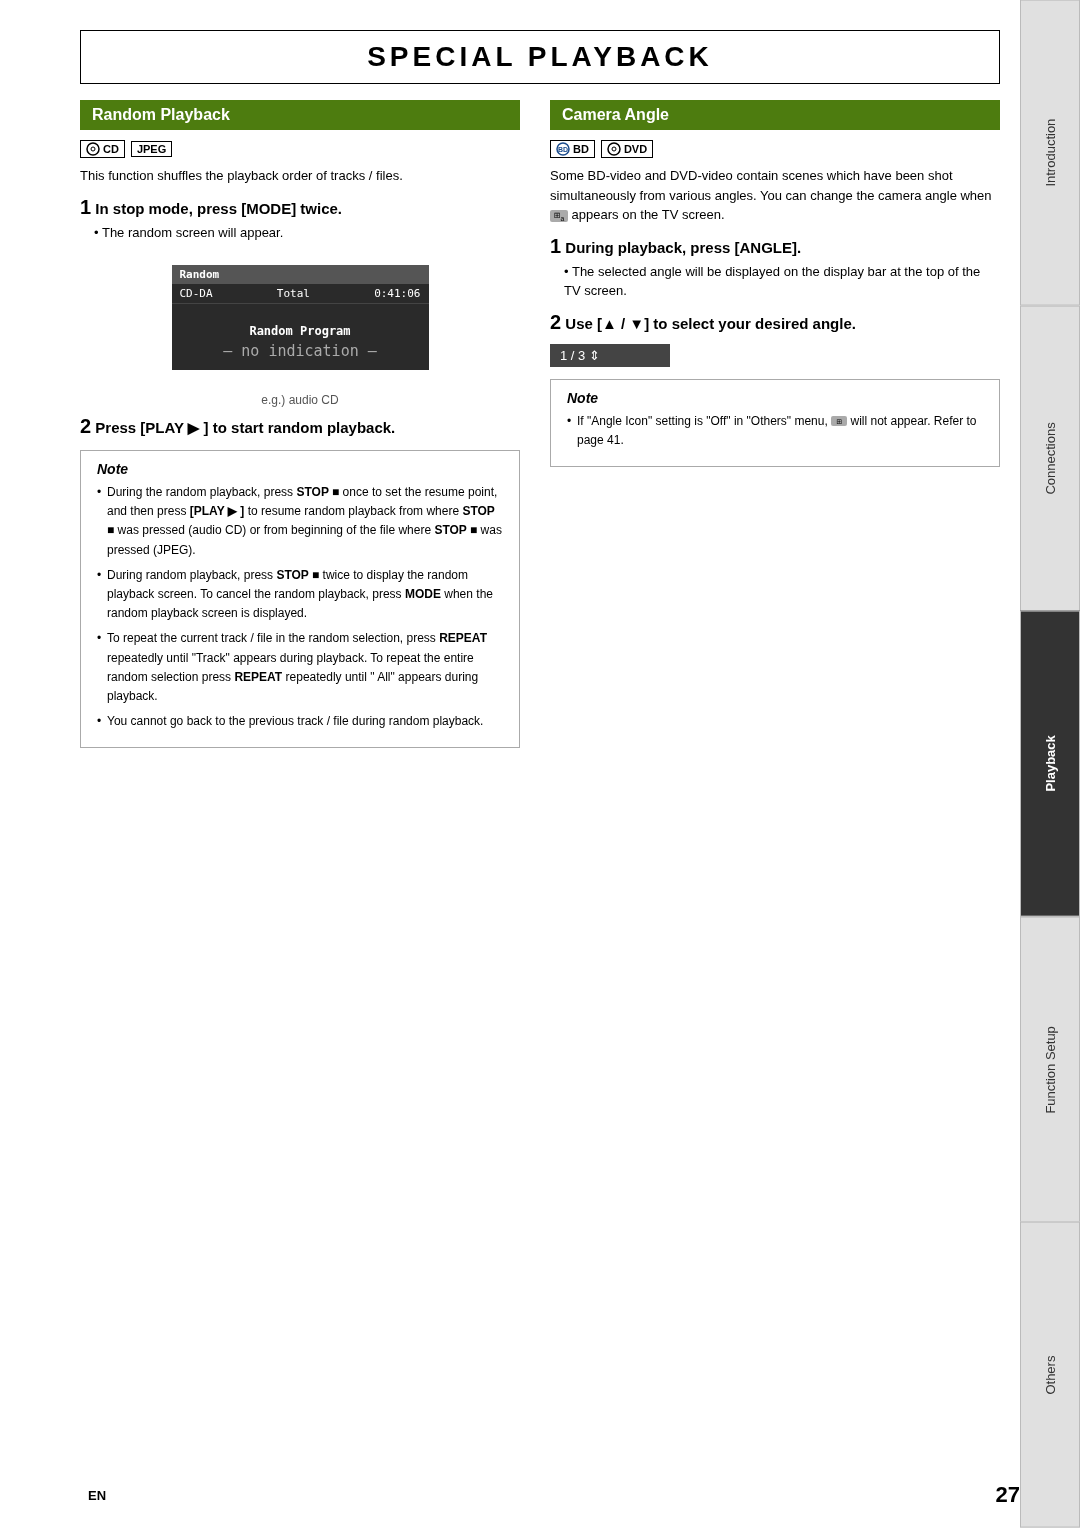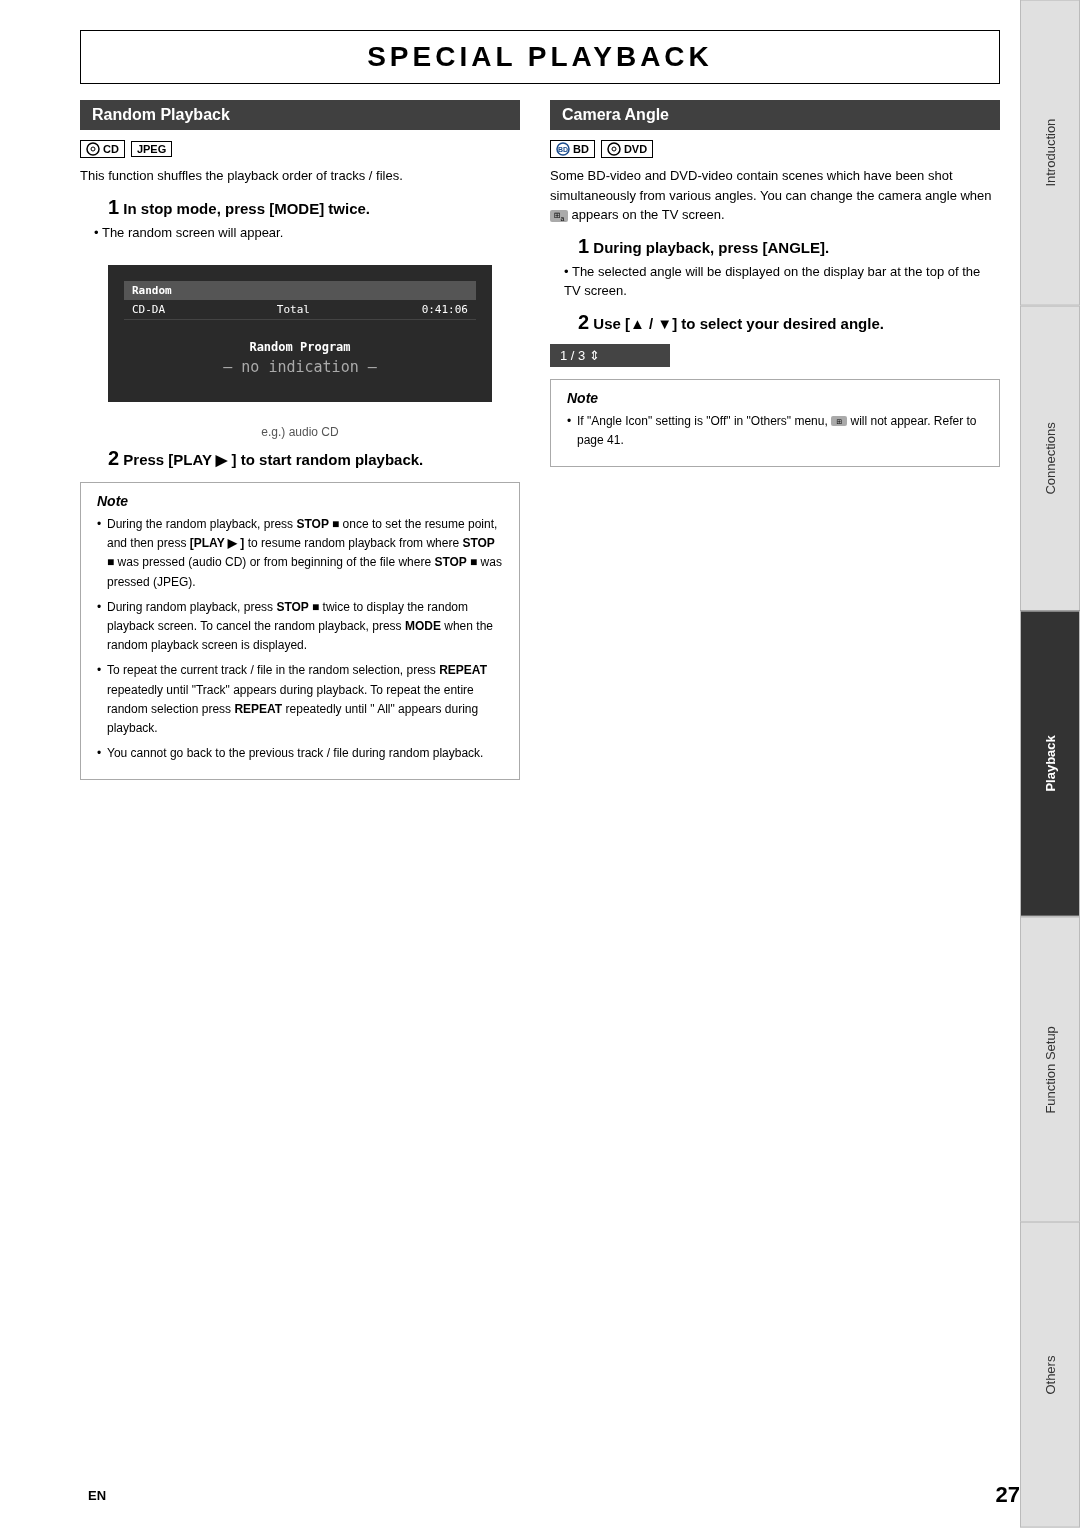--- a/index.html
+++ b/index.html
@@ -46,21 +46,21 @@
     }
 
     
     .right-col {
       width: 460px;
       padding-left: 10px;
     }
 
     
     .section-header {
-      background: #404040;
+      background: #4d7c0f;
       color: #fff;
       padding: 6px 12px;
       font-size: 16px;
       font-weight: bold;
       margin-bottom: 10px;
     }
 
     
     .media-badges {
       display: flex;
@@ -106,43 +106,42 @@
     }
 
     
     .step {
       margin-bottom: 10px;
     }
     .step-title {
       font-size: 15px;
       font-weight: bold;
       margin-bottom: 4px;
-      margin-left: 28px;
     }
     .step-num {
       font-size: 20px;
       font-weight: bold;
     }
     .step-sub {
       font-size: 13px;
       margin-left: 14px;
       margin-bottom: 6px;
       line-height: 1.5;
     }
     .step-sub::before {
       content: "• ";
     }
 
     
     .screen-sim {
       background: #2a2a2a;
       color: #fff;
-      width: 384px;
+      width: 257px;
       margin: 23px auto;
-      padding: 16px;
+      padding: 0;
       font-family: monospace;
       font-size: 12px;
     }
     .screen-header-row {
       background: #555;
       padding: 3px 8px;
       font-size: 11px;
       font-weight: bold;
     }
     .screen-row {

